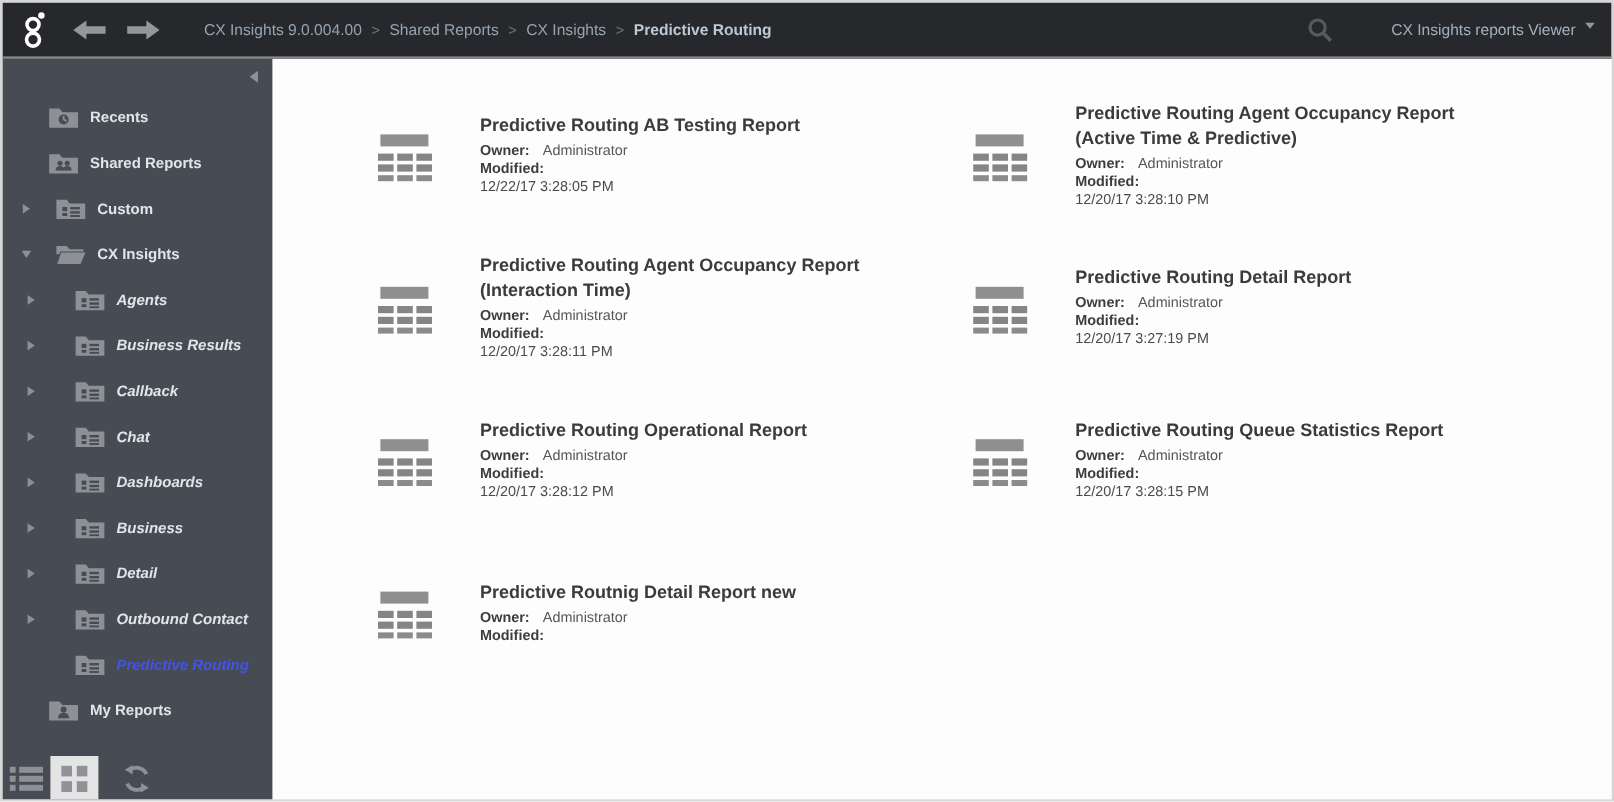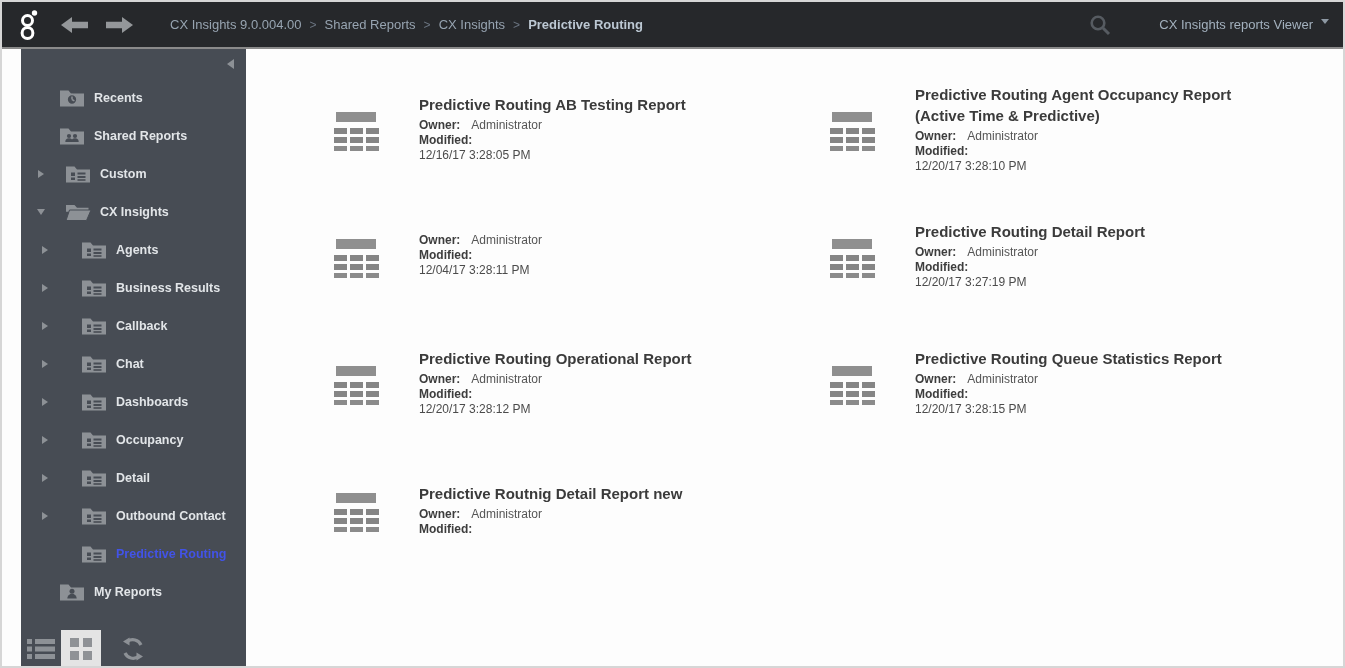--- a/index.html
+++ b/index.html
@@ -14,37 +14,37 @@
   .breadcrumb{margin-left:28px;font-size:13px;color:#97a4b1;white-space:nowrap;display:flex;align-items:center;}
   .crumb{color:#97a4b1;cursor:pointer;}
   .crumb.current{color:#bcc8d3;font-weight:bold;cursor:default;}
   .crumb-sep{color:#6a7480;margin:0 8px;font-size:12px;}
   #topbar-right{position:absolute;right:14px;top:0;height:45px;display:flex;align-items:center;}
   .search-btn{margin-right:48px;cursor:pointer;display:flex;align-items:center;}
   .viewer-menu{display:flex;align-items:flex-start;font-size:13px;color:#a3b1be;cursor:pointer;}
   .caret-down{width:0;height:0;border-left:4.5px solid transparent;border-right:4.5px solid transparent;border-top:5px solid #8d98a3;margin-left:8px;margin-top:2px;}
 
   
-  #main{display:flex;height:619px;padding-left:19px;}
+  #main{display:flex;height:619px;}
   #sidebar{position:relative;width:225px;background:#474c54;flex-shrink:0;}
   #content{flex:1;background:#fdfdfd;overflow:hidden;}
 
   
   .collapse-handle{position:absolute;top:10px;right:12px;width:0;height:0;border-top:5px solid transparent;border-bottom:5px solid transparent;border-right:7px solid #8d9196;cursor:pointer;}
   #tree{padding-top:30px;}
   .tree-row{height:38px;display:flex;align-items:center;cursor:pointer;color:#e2e5e8;font-size:12.5px;font-weight:bold;}
   .tree-row .arrow-slot{width:12px;display:flex;justify-content:center;flex-shrink:0;}
   .tri-right{width:0;height:0;border-top:4.5px solid transparent;border-bottom:4.5px solid transparent;border-left:6.5px solid #8d9196;}
   .tri-down{width:0;height:0;border-left:4.5px solid transparent;border-right:4.5px solid transparent;border-top:6.5px solid #8d9196;}
   .tree-icon{width:26px;height:20px;margin:0 9px 0 10px;flex-shrink:0;color:#8d9196;}
   .tree-icon svg{display:block;}
   .lvl1{padding-left:28px;}
   .lvl2{padding-left:14px;text-align:center;}
   .lvl2 .tree-icon{margin-left:18px;}
-  .lvl3{padding-left:18px;}
+  .lvl3{padding-left:18px;font-style:italic;}
   .lvl3 .tree-icon{margin-left:30px;}
   .tree-row.selected{color:var(--accent,#4253e8);}
   #side-toolbar{position:absolute;left:0;bottom:0;width:100%;height:38px;display:flex;align-items:stretch;}
   .side-tool{width:40px;display:flex;align-items:center;justify-content:center;cursor:pointer;color:#8d9196;}
   .side-tool.active{background:#e4e4e4;color:#8f9296;}
 
   
   #report-grid{display:grid;grid-template-columns:496px 490px;grid-auto-rows:127px;padding:16px 0 0 87px;}
   .report-card{display:flex;align-items:center;cursor:pointer;}
   .report-tile-icon{width:48px;height:48px;flex-shrink:0;margin-right:38px;}
@@ -244,21 +244,21 @@
             <span class="tree-icon">
               <svg width="26" height="20" viewBox="0 0 26 20">
                 <path d="M1 2.5 h8.5 l2.5 3 H25 V18.5 H1 Z" fill="currentColor"></path>
                 <rect x="6" y="8.5" width="4" height="3.5" fill="#474c54"></rect>
                 <rect x="6" y="13.5" width="4" height="2.5" fill="#474c54"></rect>
                 <rect x="12.5" y="8.5" width="8" height="2" fill="#474c54"></rect>
                 <rect x="12.5" y="12" width="8" height="2" fill="#474c54"></rect>
                 <rect x="12.5" y="15.2" width="8" height="1.6" fill="#474c54"></rect>
               </svg>
             </span>
-            <span>Occupancy</span>
+            <span>Business</span>
           </div>
           <div class="tree-row lvl3">
             <span class="arrow-slot">
               <span class="tri-right"></span>
             </span>
             <span class="tree-icon">
               <svg width="26" height="20" viewBox="0 0 26 20">
                 <path d="M1 2.5 h8.5 l2.5 3 H25 V18.5 H1 Z" fill="currentColor"></path>
                 <rect x="6" y="8.5" width="4" height="3.5" fill="#474c54"></rect>
                 <rect x="6" y="13.5" width="4" height="2.5" fill="#474c54"></rect>
@@ -356,21 +356,21 @@
               <rect x="33" y="41" width="13" height="5" fill="#8b8b8b"></rect>
     </svg>
     <div class="report-text">
       <div class="report-title">Predictive Routing AB Testing Report</div>
       <div class="report-meta">
         <span class="meta-label">Owner:</span><span class="owner-value">Administrator</span>
       </div>
       <div class="report-meta">
         <span class="meta-label">Modified:</span>
       </div>
-      <div class="report-date">12/16/17 3:28:05 PM</div>
+      <div class="report-date">12/22/17 3:28:05 PM</div>
     </div>
   </div>
 
   <div class="report-card">
     <svg class="report-tile-icon" viewBox="0 0 48 48">
       <rect x="3" y="7" width="40" height="10" fill="#8f8f8f"></rect>
       <rect x="1" y="23" width="13" height="6" fill="#858585"></rect>
               <rect x="17" y="23" width="13" height="6" fill="#858585"></rect>
               <rect x="33" y="23" width="13" height="6" fill="#858585"></rect>
       <rect x="1" y="32" width="13" height="6" fill="#858585"></rect>
@@ -399,27 +399,28 @@
               <rect x="17" y="23" width="13" height="6" fill="#858585"></rect>
               <rect x="33" y="23" width="13" height="6" fill="#858585"></rect>
       <rect x="1" y="32" width="13" height="6" fill="#858585"></rect>
               <rect x="17" y="32" width="13" height="6" fill="#858585"></rect>
               <rect x="33" y="32" width="13" height="6" fill="#858585"></rect>
       <rect x="1" y="41" width="13" height="5" fill="#8b8b8b"></rect>
               <rect x="17" y="41" width="13" height="5" fill="#8b8b8b"></rect>
               <rect x="33" y="41" width="13" height="5" fill="#8b8b8b"></rect>
     </svg>
     <div class="report-text">
-      <div class="report-meta">
-        <span class="meta-label">Owner:</span><span class="owner-value">Administrator</span>
-      </div>
-      <div class="report-meta">
-        <span class="meta-label">Modified:</span>
-      </div>
-      <div class="report-date">12/04/17 3:28:11 PM</div>
+      <div class="report-title">Predictive Routing Agent Occupancy Report (Interaction Time)</div>
+      <div class="report-meta">
+        <span class="meta-label">Owner:</span><span class="owner-value">Administrator</span>
+      </div>
+      <div class="report-meta">
+        <span class="meta-label">Modified:</span>
+      </div>
+      <div class="report-date">12/20/17 3:28:11 PM</div>
     </div>
   </div>
 
   <div class="report-card">
     <svg class="report-tile-icon" viewBox="0 0 48 48">
       <rect x="3" y="7" width="40" height="10" fill="#8f8f8f"></rect>
       <rect x="1" y="23" width="13" height="6" fill="#858585"></rect>
               <rect x="17" y="23" width="13" height="6" fill="#858585"></rect>
               <rect x="33" y="23" width="13" height="6" fill="#858585"></rect>
       <rect x="1" y="32" width="13" height="6" fill="#858585"></rect>

